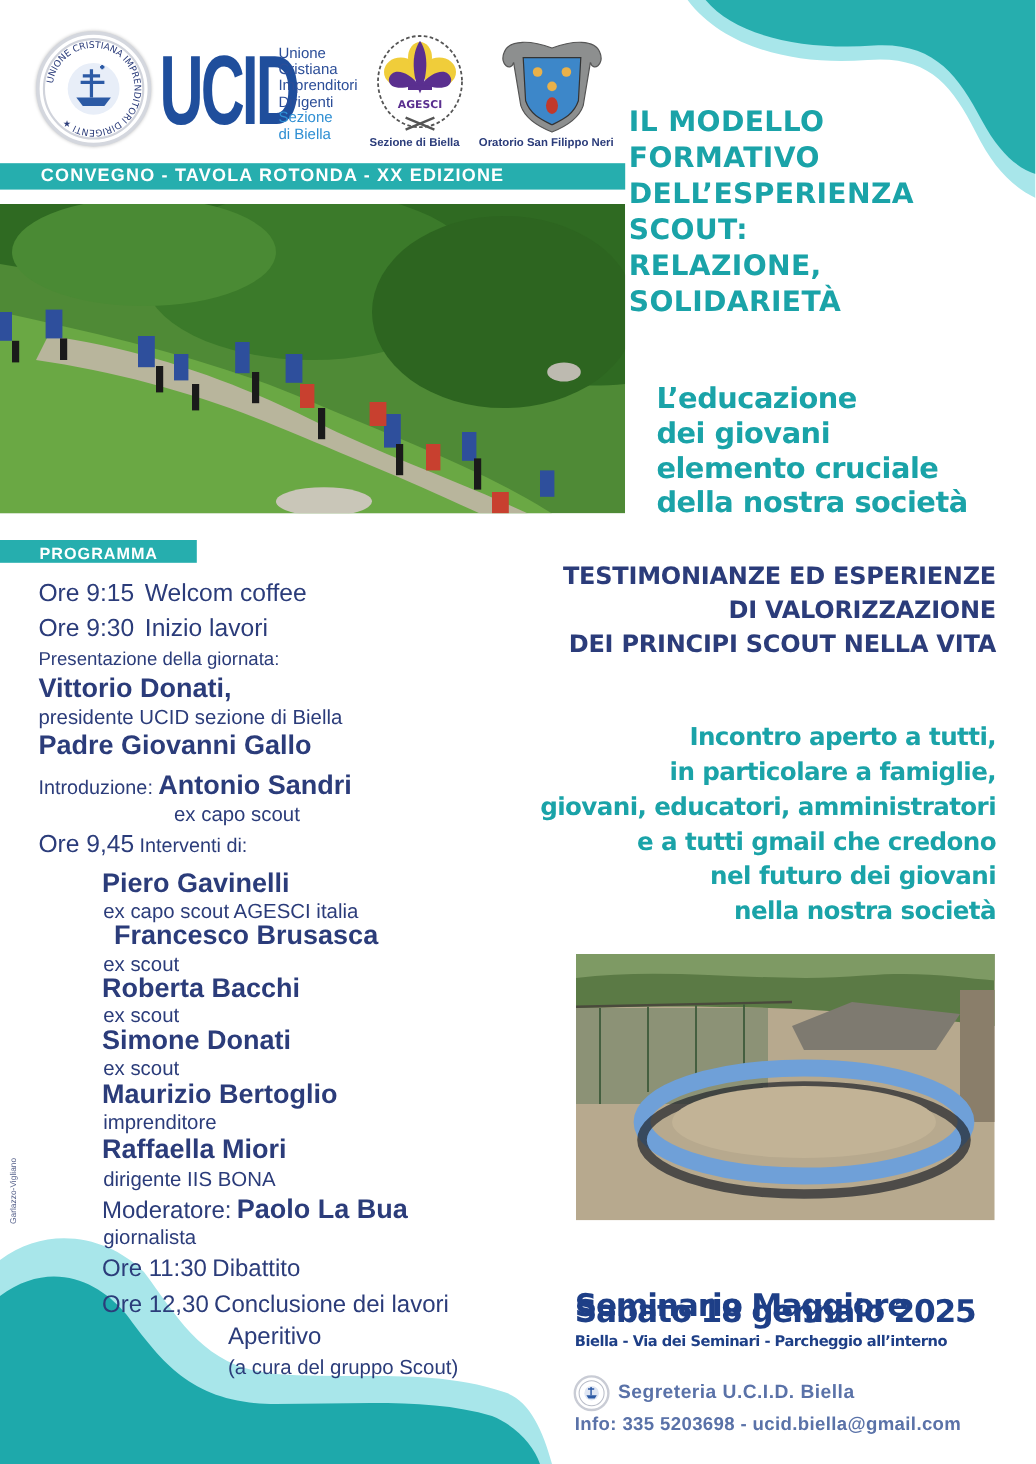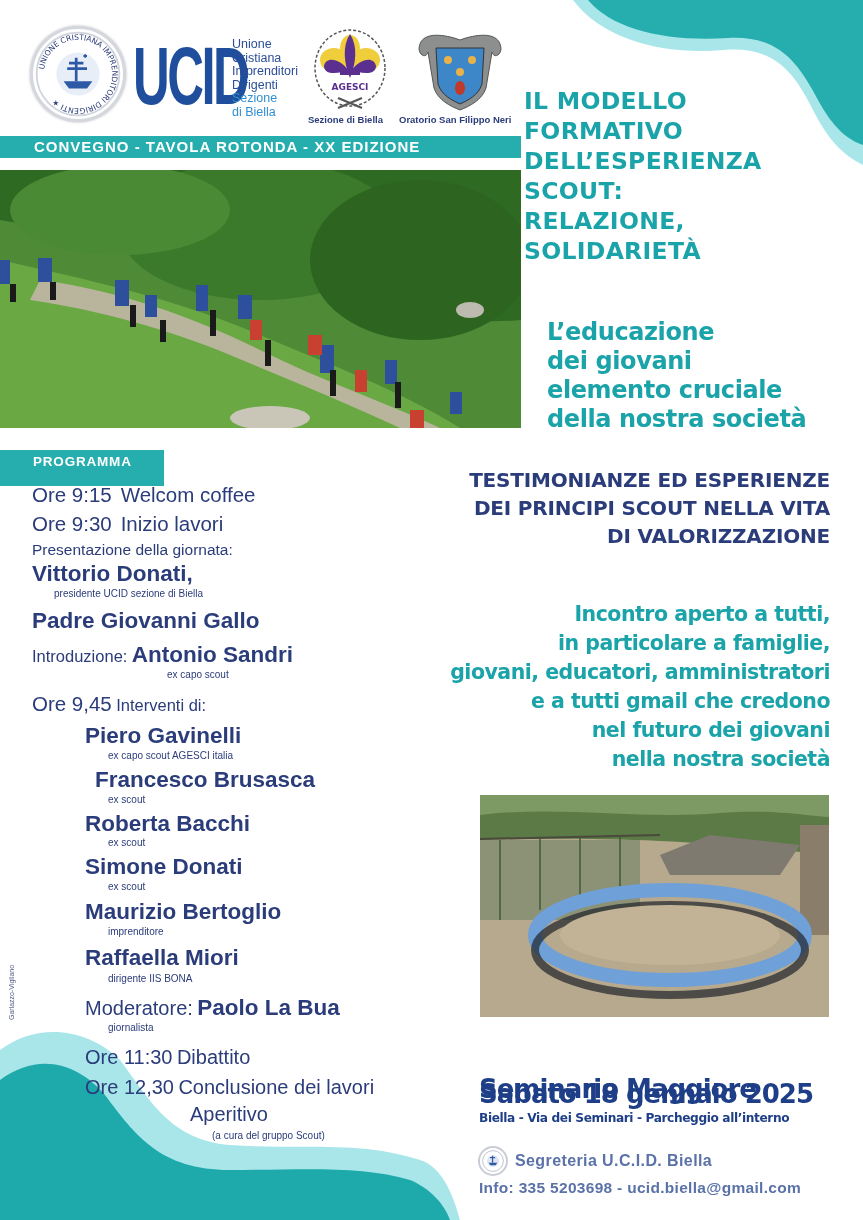--- a/index.html
+++ b/index.html
@@ -30,27 +30,27 @@
   .photo2 { left: 480px; top: 795px; width: 349px; height: 222px; overflow: hidden; }
 
   
   .title-main { left: 524px; top: 86px; font-family: "DejaVu Sans", sans-serif; font-weight: 700; font-size: 23.5px; line-height: 30px; color: #1aa3a8; letter-spacing: 0.3px; }
   .title-sub { left: 547px; top: 318px; font-family: "DejaVu Sans", sans-serif; font-weight: 700; font-size: 24px; line-height: 29px; color: #1aa3a8; letter-spacing: -0.4px; }
 
   .testimonianze { right: 33px; top: 466px; width: 470px; text-align: right; font-family: "DejaVu Sans", sans-serif; font-weight: 700; font-size: 20px; line-height: 28px; color: #2b3c7a; letter-spacing: -0.2px; }
   .incontro { right: 33px; top: 600px; width: 470px; text-align: right; font-family: "DejaVu Sans", sans-serif; font-weight: 700; font-size: 20.5px; line-height: 29px; color: #1aa3a8; letter-spacing: -0.5px; }
 
   
-  .prog-label { left: 0; top: 450px; width: 164px; height: 36px; background: #26aeae; color: #fff; font-weight: 700; font-size: 13.5px; letter-spacing: 0.8px; line-height: 24px; padding-left: 33px; }
+  .prog-label { left: 0; top: 450px; width: 164px; height: 19px; background: #26aeae; color: #fff; font-weight: 700; font-size: 13.5px; letter-spacing: 0.8px; line-height: 24px; padding-left: 33px; }
 
   .row { position: absolute; white-space: nowrap; color: #2b3c7a; }
   .t-time { font-size: 20.5px; }
   .t-small { font-size: 15.5px; }
   .t-name { font-size: 22.5px; font-weight: 700; }
-  .t-role { font-size: 10px; margin-left: 22px; }
+  .t-role { font-size: 17px; }
   .t-label { font-size: 16.5px; }
   .t-mod { font-size: 20px; }
 
   
   .date { left: 479px; top: 1034px; font-family: "DejaVu Sans", sans-serif; font-weight: 700; font-size: 26px; line-height: 34px; color: #1e3f87; letter-spacing: -1px; white-space: nowrap; margin-top: 43px; }
   .venue { left: 479px; top: 1072px; font-family: "DejaVu Sans", sans-serif; font-weight: 700; font-size: 26px; line-height: 34px; color: #1e3f87; letter-spacing: -1px; white-space: nowrap; }
   .address { left: 479px; top: 1111px; font-family: "DejaVu Sans", sans-serif; font-weight: 700; font-size: 12.2px; color: #1e3f87; letter-spacing: -0.4px; white-space: nowrap; }
   .seg-icon { left: 478px; top: 1146px; width: 30px; height: 30px; border-radius: 50%; border: 2px solid #c9ccd5; background: #fff; }
   .seg-icon svg { width: 100%; height: 100%; }
   .segreteria { left: 515px; top: 1152px; font-size: 16px; font-weight: 700; color: #5a72a8; white-space: nowrap; letter-spacing: 0.4px; }
@@ -226,22 +226,22 @@
 </div>
 <div class="row" style="left:85px; top:1076px;">
   <span class="t-mod">Ore 12,30</span>
   <span class="t-mod">Conclusione dei lavori</span>
 </div>
 <div class="row t-mod" style="left:190px; top:1103px;">Aperitivo</div>
 <div class="row t-role" style="left:190px; top:1130px;">(a cura del gruppo Scout)</div>
 
 <div class="abs testimonianze">
   <div>TESTIMONIANZE ED ESPERIENZE</div>
+  <div>DI VALORIZZAZIONE</div>
   <div>DEI PRINCIPI SCOUT NELLA VITA</div>
-  <div>DI VALORIZZAZIONE</div>
 </div>
 
 <div class="abs incontro">
   <div>Incontro aperto a tutti,</div>
   <div>in particolare a famiglie,</div>
   <div>giovani, educatori, amministratori</div>
   <div>e a tutti gmail che credono</div>
   <div>nel futuro dei giovani</div>
   <div>nella nostra società</div>
 </div>

